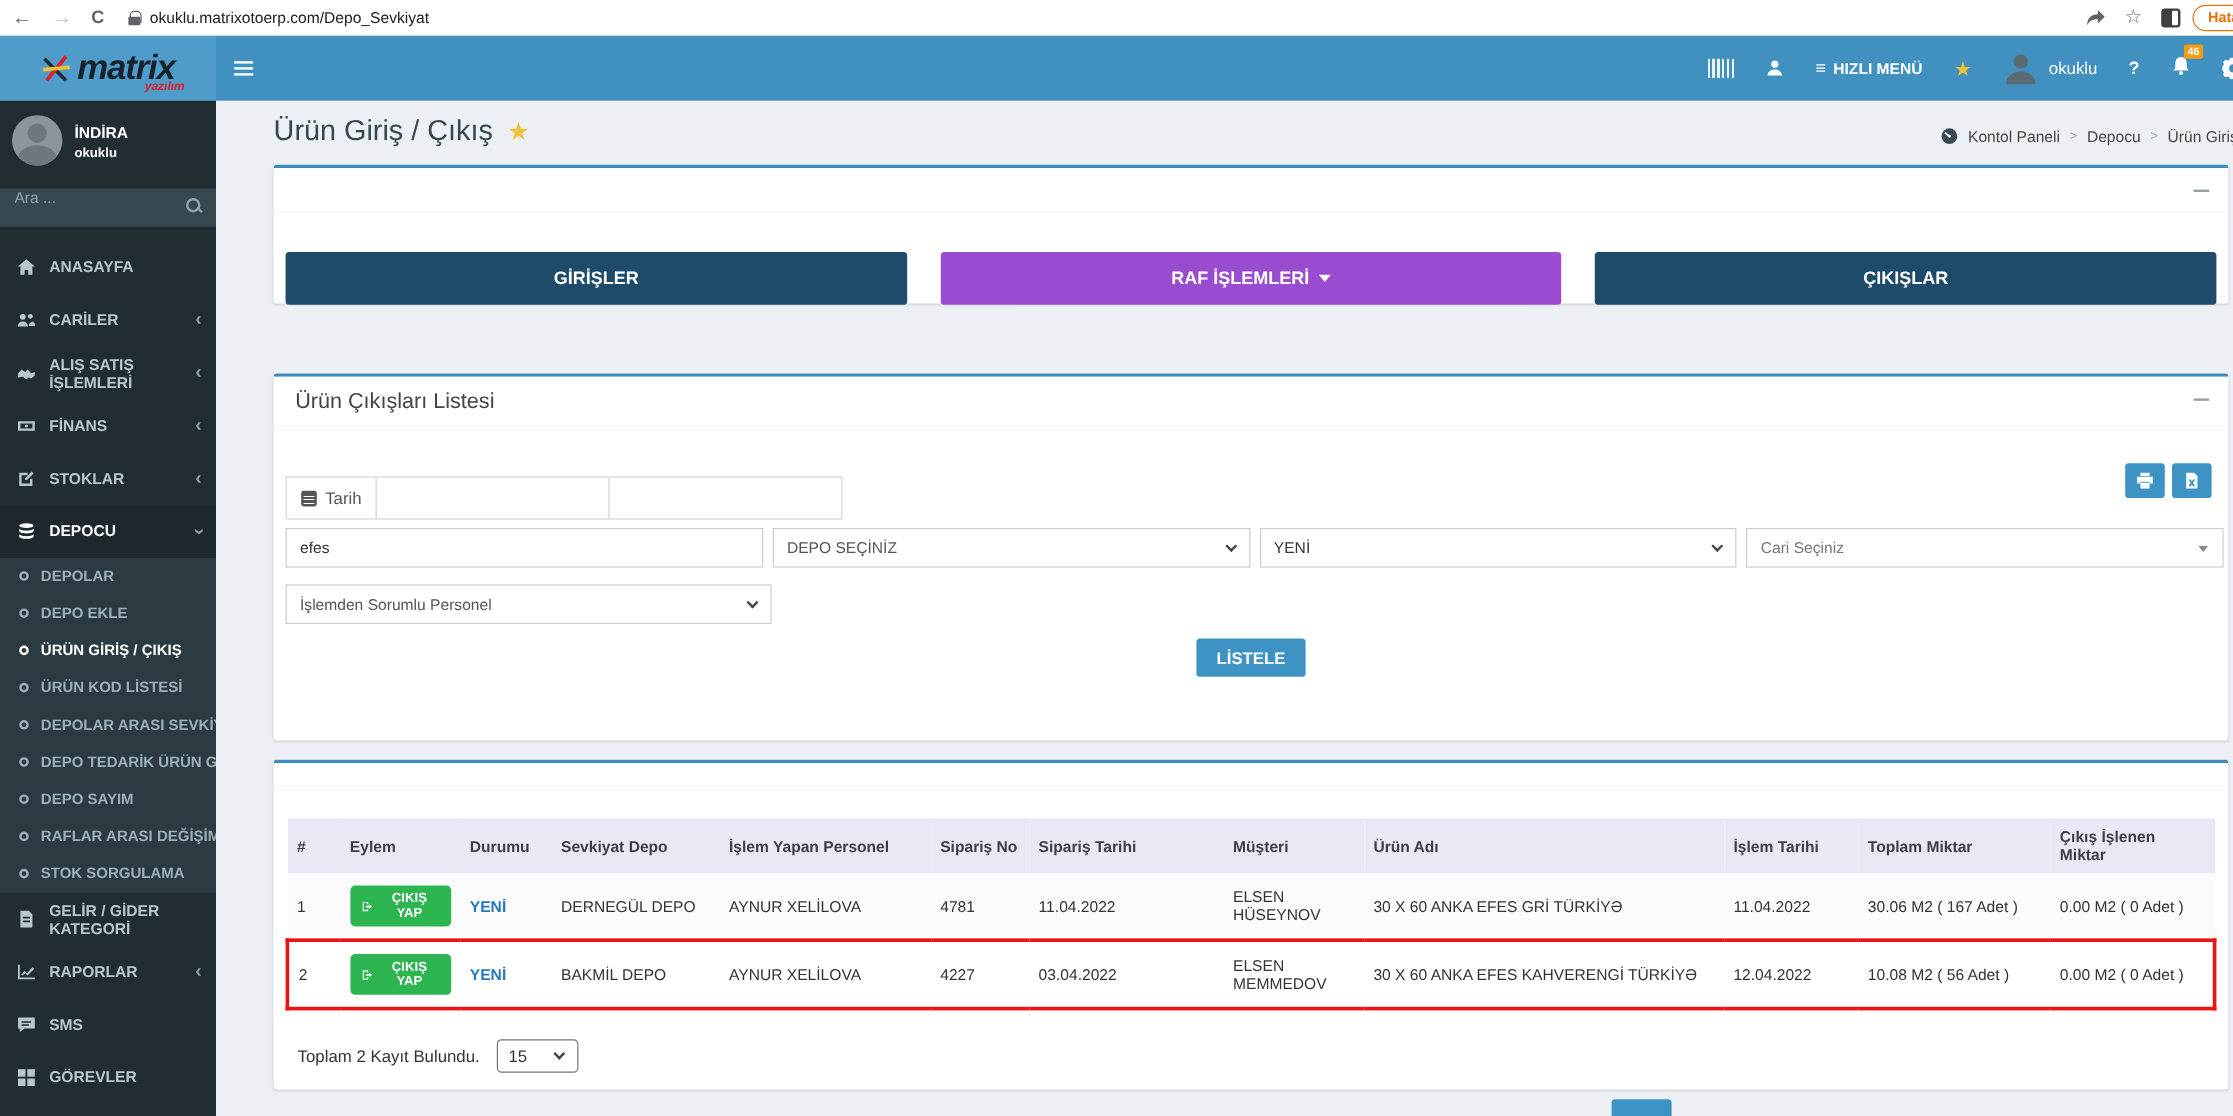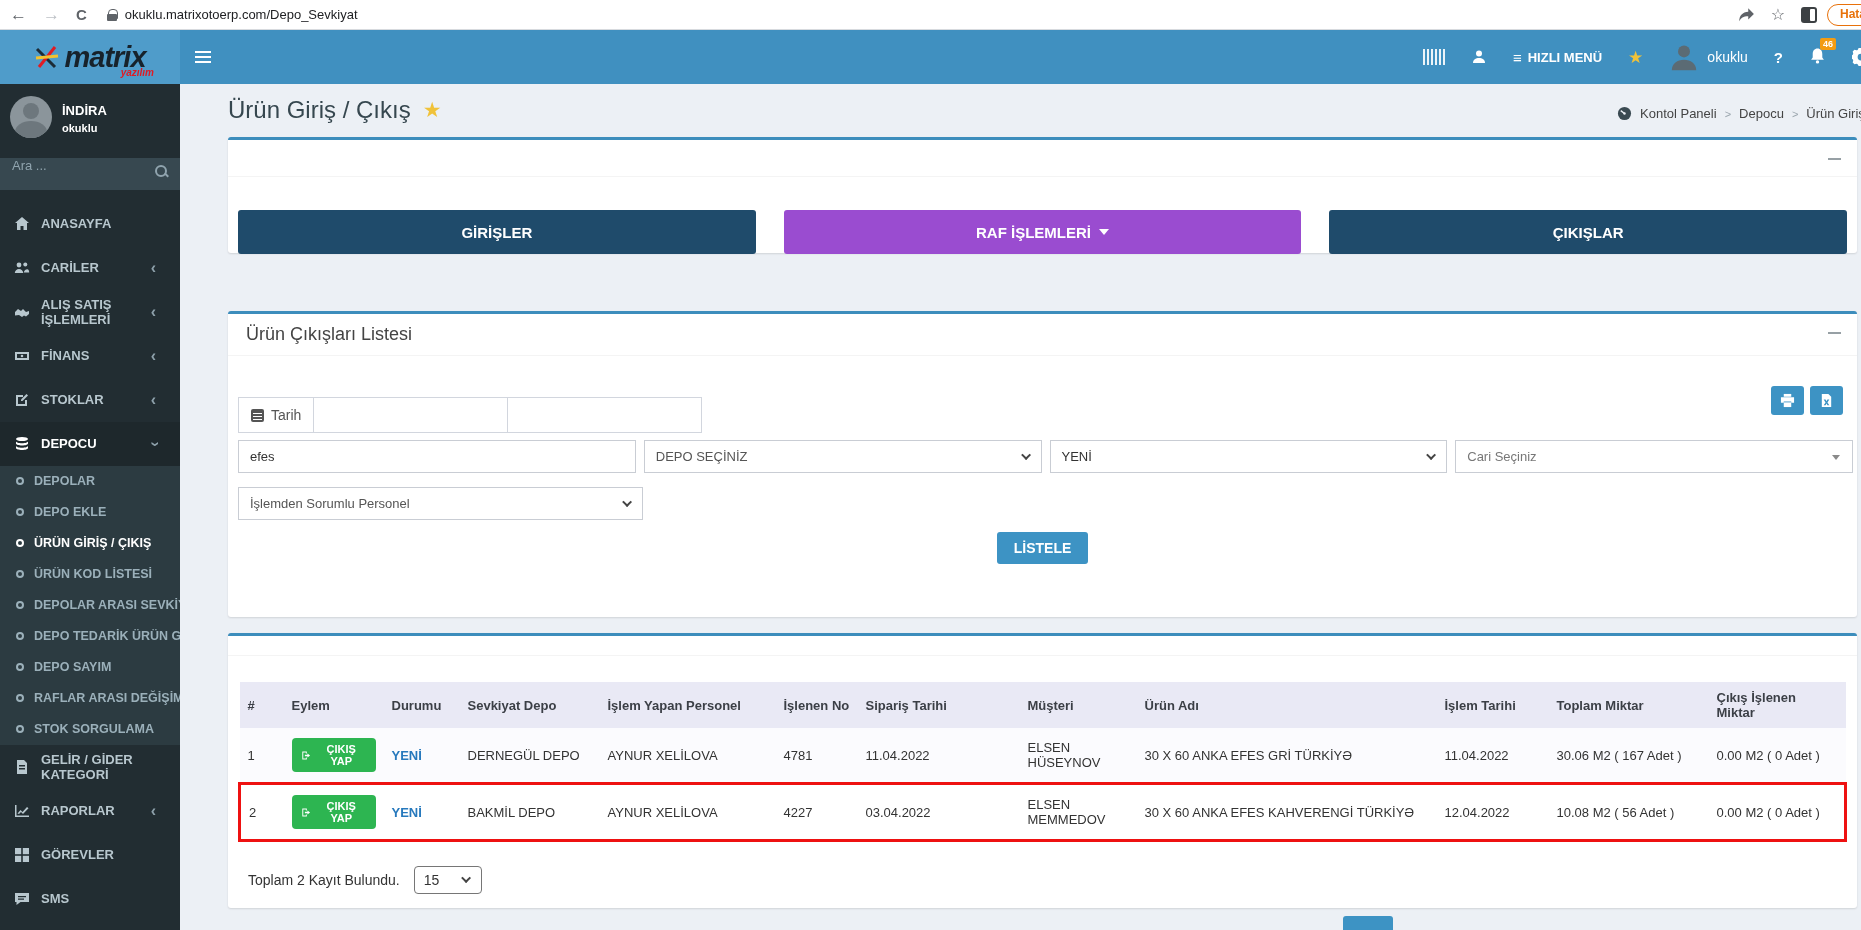--- a/index.html
+++ b/index.html
@@ -63,21 +63,21 @@
   .profile-name { color:#fff; font-size:13px; font-weight:bold; margin-top:7px; }
   .profile-role { color:#fff; font-size:11px; font-weight:bold; margin-top:4px; }
   .side-search { margin:8px 0 0; position:relative; }
   .side-search input { width:195px; height:32px; background:#374850; border:none; color:#ccc; font-size:13px;
     padding:0 34px 16px 12px; outline:none; font-family:"Liberation Sans",sans-serif; }
   .side-search input::placeholder { color:#90a4ae; }
   .search-mag { position:absolute; right:12px; top:9px; width:13px; height:13px; }
   .search-mag::before { content:""; position:absolute; left:0; top:0; width:8px; height:8px; border:2px solid #90a4ae; border-radius:50%; }
   .search-mag::after { content:""; position:absolute; left:9px; top:9px; width:5px; height:2px; background:#90a4ae; transform:rotate(45deg); }
   .menu { margin-top:12px; }
-  .m-item { height:44px; display:flex; align-items:center; gap:11px; padding:0 24px 0 14px; color:#b8c7ce;
+  .m-item { height:44px; display:flex; align-items:center; gap:11px; padding:0 12px 0 14px; color:#b8c7ce;
     font-size:13px; font-weight:bold; cursor:pointer; }
   .m-item svg { width:16px; height:16px; fill:currentColor; flex:none; }
   .m-item .chev { margin-left:auto; font-size:16px; line-height:1; color:#8ea1ab; }
   .m-item.active-parent { background:#1e282c; color:#fff; }
   .submenu { background:#2c3b41; }
   .s-item { height:31px; display:flex; align-items:center; gap:10px; padding:0 10px 0 16px; color:#9bb0ba; font-size:12.5px; font-weight:bold; cursor:pointer; white-space:nowrap; }
   .s-item .circ { width:8px; height:8px; border:2px solid currentColor; border-radius:50%; flex:none; }
   .s-item.active { color:#fff; }
 
   
@@ -334,32 +334,32 @@
     <div class="m-item">
       <svg viewBox="0 0 16 16">
           <path d="M1 14V2h1.5v10.5H15V14z"></path>
           <path d="M3.5 10.5l3-3.5 2 2 4.5-5 1.5 1.3L9 11l-2-2-2 2z"></path>
         </svg>
       <span>RAPORLAR</span>
       <span class="chev">‹</span>
     </div>
     <div class="m-item">
       <svg viewBox="0 0 16 16">
+          <path d="M1 2h14v9H6.5L2.5 14v-3H1zM4 5h8v1.2H4zm0 2.5h6v1.2H4z" fill-rule="evenodd"></path>
+        </svg>
+      <span>SMS</span>
+    </div>
+    <div class="m-item">
+      <svg viewBox="0 0 16 16">
           <rect x="1" y="1" width="6.2" height="6.2"></rect>
           <rect x="8.8" y="1" width="6.2" height="6.2"></rect>
           <rect x="1" y="8.8" width="6.2" height="6.2"></rect>
           <rect x="8.8" y="8.8" width="6.2" height="6.2"></rect>
         </svg>
       <span>GÖREVLER</span>
-    </div>
-    <div class="m-item">
-      <svg viewBox="0 0 16 16">
-          <path d="M1 2h14v9H6.5L2.5 14v-3H1zM4 5h8v1.2H4zm0 2.5h6v1.2H4z" fill-rule="evenodd"></path>
-        </svg>
-      <span>SMS</span>
     </div>
     <div class="m-item">
       
       
     </div>
   </div>
 </div>
 
 <div class="main">
 
@@ -472,21 +472,21 @@
             <col style="width:160px">
             <col>
         </colgroup>
         <thead>
           <tr>
             <th>#</th>
             <th>Eylem</th>
             <th>Durumu</th>
             <th>Sevkiyat Depo</th>
             <th>İşlem Yapan Personel</th>
-            <th>İşlenen No</th>
+            <th>Sipariş No</th>
             <th>Sipariş Tarihi</th>
             <th>Müşteri</th>
             <th>Ürün Adı</th>
             <th>İşlem Tarihi</th>
             <th>Toplam Miktar</th>
             <th>Çıkış İşlenen Miktar</th>
           </tr>
         </thead>
         <tbody>
           <tr class="r0">

